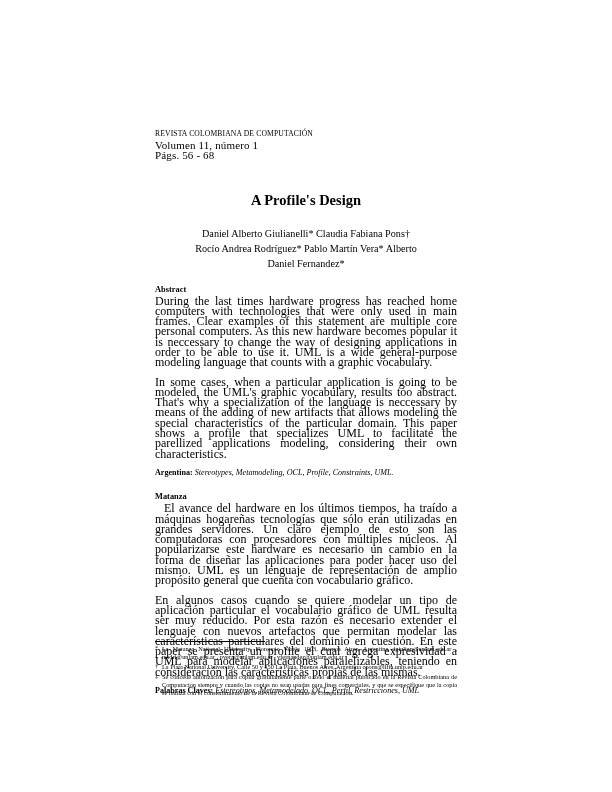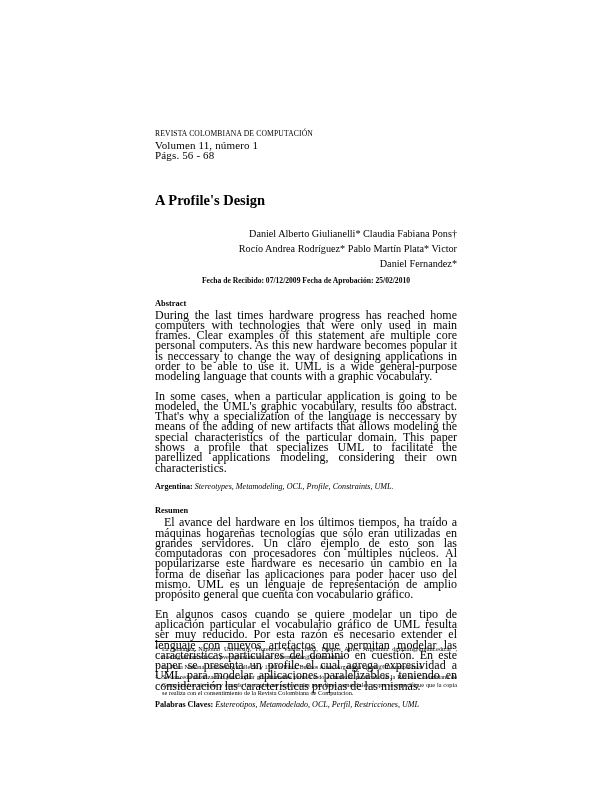--- a/index.html
+++ b/index.html
@@ -27,27 +27,28 @@
   }
   .journal-line {
     font-size: 7.6px;
     letter-spacing: 0.15px;
     line-height: 10.5px;
   }
   .journal-line.small {
     font-size: 11px;
   }
   .title {
+    text-align: center;
     font-size: 14.5px;
     font-weight: bold;
     line-height: 19px;
     margin-top: 30px;
   }
   .authors {
-    text-align: right;
+    text-align: center;
     font-size: 10.2px;
     line-height: 15px;
     margin-top: 16px;
   }
   .dates {
     text-align: center;
     font-size: 7.6px;
     margin-top: 5px;
     font-weight: bold;
   }
@@ -116,35 +117,34 @@
     <div class="journal-line">REVISTA COLOMBIANA DE COMPUTACIÓN</div>
     <div class="journal-line small">Volumen 11, número 1</div>
     <div class="journal-line small">Págs. 56 - 68</div>
 
     <div class="title">
       <div>A Profile's Design</div>
     </div>
 
     <div class="authors">
       <div>Daniel Alberto Giulianelli*   Claudia Fabiana Pons†</div>
-      <div>Rocío Andrea Rodríguez*   Pablo Martín Plata*   Victor</div>
+      <div>Rocío Andrea Rodríguez*   Pablo Martín Vera*   Alberto</div>
       <div>Daniel Fernandez*</div>
     </div>
 
-    <div class="dates">Fecha de Recibido: 07/12/2009 Fecha de Aprobación: 25/02/2010</div>
 
     <div class="sec-head">Abstract</div>
     <p class="body">During the last times hardware progress has reached home computers with technologies that were only used in main frames. Clear examples of this statement are multiple core personal computers. As this new hardware becomes popular it is neccessary to change the way of designing applications in order to be able to use it. UML is a wide general-purpose modeling language that counts with a graphic vocabulary.</p>
     <p class="body">In some cases, when a particular application is going to be modeled, the UML's graphic vocabulary, results too abstract. That's why a specialization of the language is neccessary by means of the adding of new artifacts that allows modeling the special characteristics of the particular domain. This paper shows a profile that specializes UML to facilitate the parellized applications modeling, considering their own characteristics.</p>
     <p class="keywords">
       <b>Argentina:</b>
       <i>Stereotypes, Metamodeling, OCL,  Profile, Constraints, UML.</i>
     </p>
 
-    <div class="sec-head">Resumen</div>
+    <div class="sec-head">Matanza</div>
     <p class="body indent">El avance del hardware en los últimos tiempos, ha traído a máquinas hogareñas tecnologías que sólo eran utilizadas en grandes servidores. Un claro ejemplo de esto son las computadoras con procesadores con múltiples núcleos. Al popularizarse este hardware es necesario un cambio en la forma de diseñar las aplicaciones para poder hacer uso del mismo. UML es un lenguaje de representación de amplio propósito general que cuenta con vocabulario gráfico.</p>
     <p class="body">En algunos casos cuando se quiere modelar un tipo de aplicación particular el vocabulario gráfico de UML resulta ser muy reducido. Por esta razón es necesario extender el lenguaje con nuevos artefactos que permitan modelar las características particulares del dominio en cuestión. En este paper se presenta un profile el cual agrega expresividad a UML para modelar aplicaciones paralelizables, teniendo en consideración las características propias de las mismas.</p>
     <p class="keywords">
       <b>Palabras Claves:</b>
       <i>Estereotipos, Metamodelado, OCL,  Perfil, Restricciones, UML</i>
     </p>
 
   </div>
 
   <div class="footnote-rule"></div>

